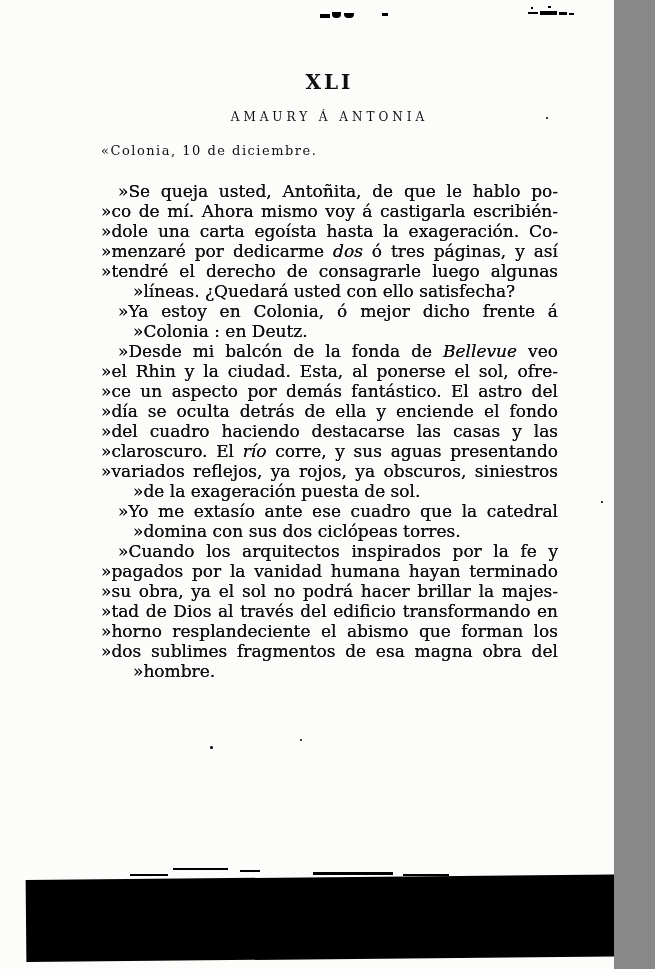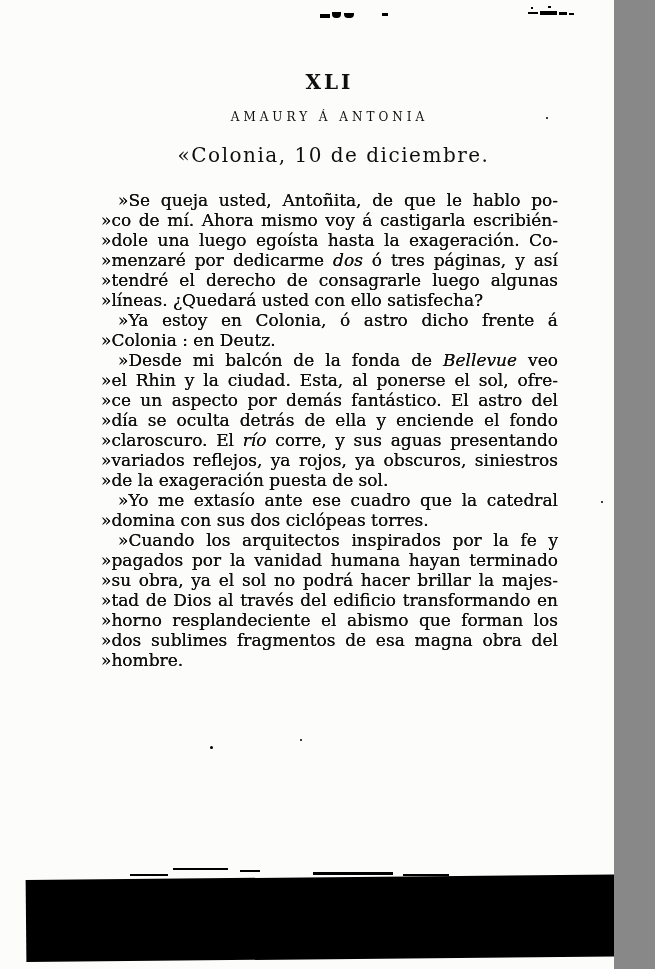--- a/index.html
+++ b/index.html
@@ -10,28 +10,28 @@
   .column{position:absolute;left:101px;top:0;width:457px;}
   .chapter-number{
     margin-top:70px;text-align:center;font-size:20px;font-weight:bold;
     letter-spacing:3px;
   }
   .letter-heading{
     margin-top:16px;text-align:center;font-size:12px;letter-spacing:4px;
     font-variant:small-caps;
   }
   .dateline{
-    margin-top:19px;margin-right:-8px;text-align:center;font-size:20px;letter-spacing:1.5px;
+    margin-top:19px;margin-right:-8px;text-align:left;font-size:13px;letter-spacing:1.5px;
   }
   .letter-body{margin-top:23px;font-size:17px;line-height:20px;
     text-shadow:0 0 0.4px #111;}
   .para{margin:0;}
   .line{text-align:justify;text-align-last:justify;white-space:normal;}
   .line.first{text-indent:17px;}
-  .line.last{text-align-last:left;}
+  .line.last{text-align-last:left;margin-left:32px;}
   .line em{}
   
   .art{position:absolute;background:#000;}
   .band{left:26px;top:877px;width:640px;height:82px;transform:rotate(-0.55deg);transform-origin:center;}
   .edge-line{left:624px;top:56px;width:3px;height:826px;transform:rotate(-0.14deg);transform-origin:top center;}
   .edge-wedge{left:617px;top:5px;width:19px;height:56px;clip-path:polygon(4% 0,100% 0,60% 100%,44% 100%);}
   .speck{border-radius:50%;}
 </style>
 </head>
 <body>
@@ -71,34 +71,35 @@
   <div class="art speck" style="left:601px;top:501px;width:2px;height:2px;"></div>
 
   <div class="column">
     <div class="chapter-number">XLI</div>
     <div class="letter-heading">AMAURY Á ANTONIA</div>
     <div class="dateline">«Colonia, 10 de diciembre.</div>
     <div class="letter-body">
         <div class="para">
           <div class="line first">»Se queja usted, Antoñita, de que le hablo po-</div>
           <div class="line">»co de mí. Ahora mismo voy á castigarla escribién-</div>
-          <div class="line">»dole una luego egoísta hasta la exageración. Co-</div>
+          <div class="line">»dole una carta egoísta hasta la exageración. Co-</div>
           <div class="line">»menzaré por dedicarme <em>dos</em> ó tres páginas, y así</div>
           <div class="line">»tendré el derecho de consagrarle luego algunas</div>
           <div class="line last">»líneas. ¿Quedará usted con ello satisfecha?</div>
         </div>
         <div class="para">
-          <div class="line first">»Ya estoy en Colonia, ó astro dicho frente á</div>
+          <div class="line first">»Ya estoy en Colonia, ó mejor dicho frente á</div>
           <div class="line last">»Colonia : en Deutz.</div>
         </div>
         <div class="para">
           <div class="line first">»Desde mi balcón de la fonda de <em>Bellevue</em> veo</div>
           <div class="line">»el Rhin y la ciudad. Esta, al ponerse el sol, ofre-</div>
           <div class="line">»ce un aspecto por demás fantástico. El astro del</div>
           <div class="line">»día se oculta detrás de ella y enciende el fondo</div>
+          <div class="line">»del cuadro haciendo destacarse las casas y las</div>
           <div class="line">»claroscuro. El <em>río</em> corre, y sus aguas presentando</div>
           <div class="line">»variados reflejos, ya rojos, ya obscuros, siniestros</div>
           <div class="line last">»de la exageración puesta de sol.</div>
         </div>
         <div class="para">
           <div class="line first">»Yo me extasío ante ese cuadro que la catedral</div>
           <div class="line last">»domina con sus dos ciclópeas torres.</div>
         </div>
         <div class="para">
           <div class="line first">»Cuando los arquitectos inspirados por la fe y</div>

